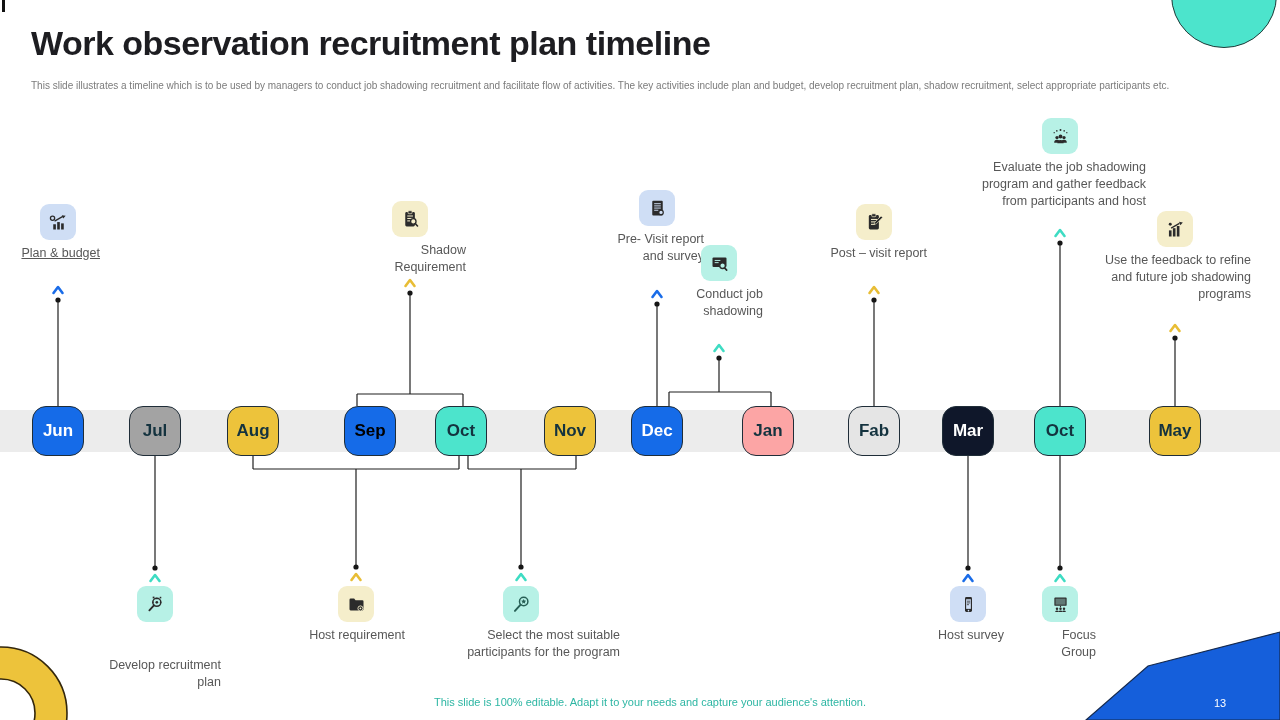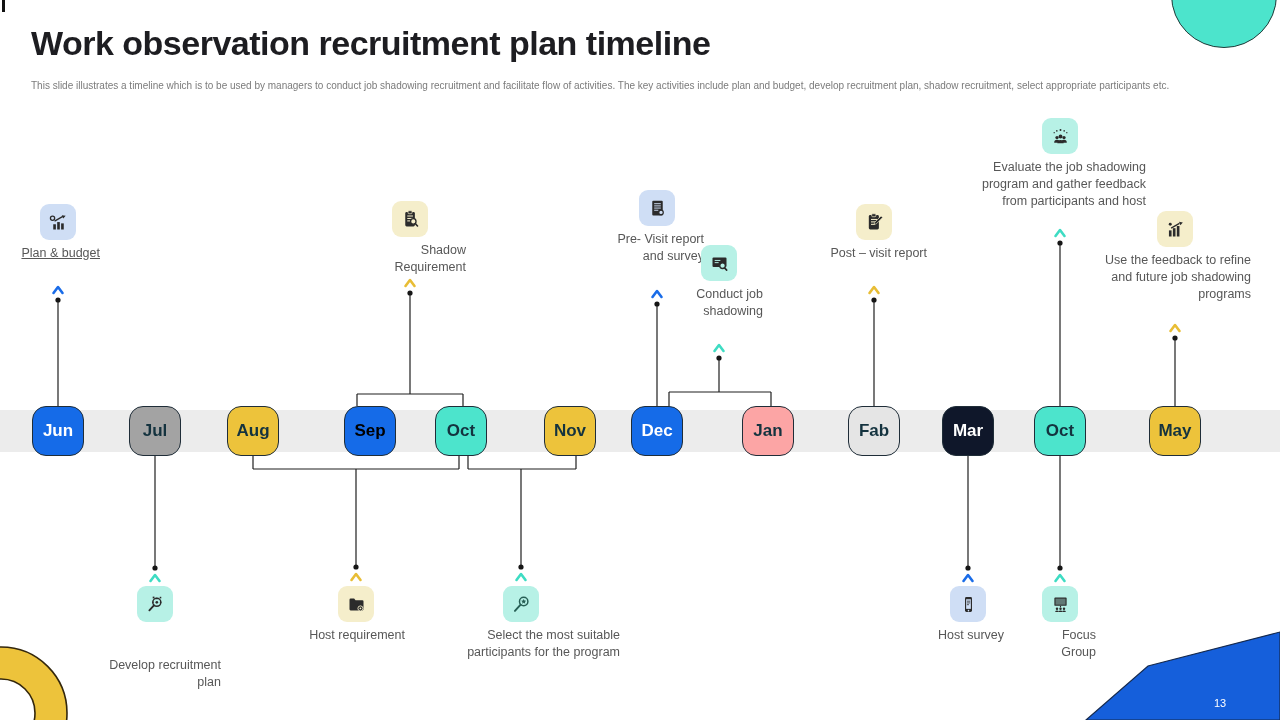--- a/index.html
+++ b/index.html
@@ -275,14 +275,15 @@
 
   <svg id="ring-svg" width="152" height="152" viewBox="0 0 152 152">
     <circle cx="75" cy="75" r="66" fill="#EDC33B" stroke="#33270c" stroke-width="1.6"></circle>
     <circle cx="75" cy="75" r="34" fill="#ffffff" stroke="#33270c" stroke-width="1.6"></circle>
   </svg>
 
   <svg id="corner-svg" width="200" height="100" viewBox="0 0 200 100">
     <polygon points="6,100 68,46 200,12 200,100" fill="#155FDB" stroke="#152a4e" stroke-width="1.2"></polygon>
   </svg>
 
+  <p id="footer-note">This slide is 100% editable. Adapt it to your needs and capture your audience's attention.</p>
   <div id="page-number">13</div>
 </div>
 
 </body></html>

